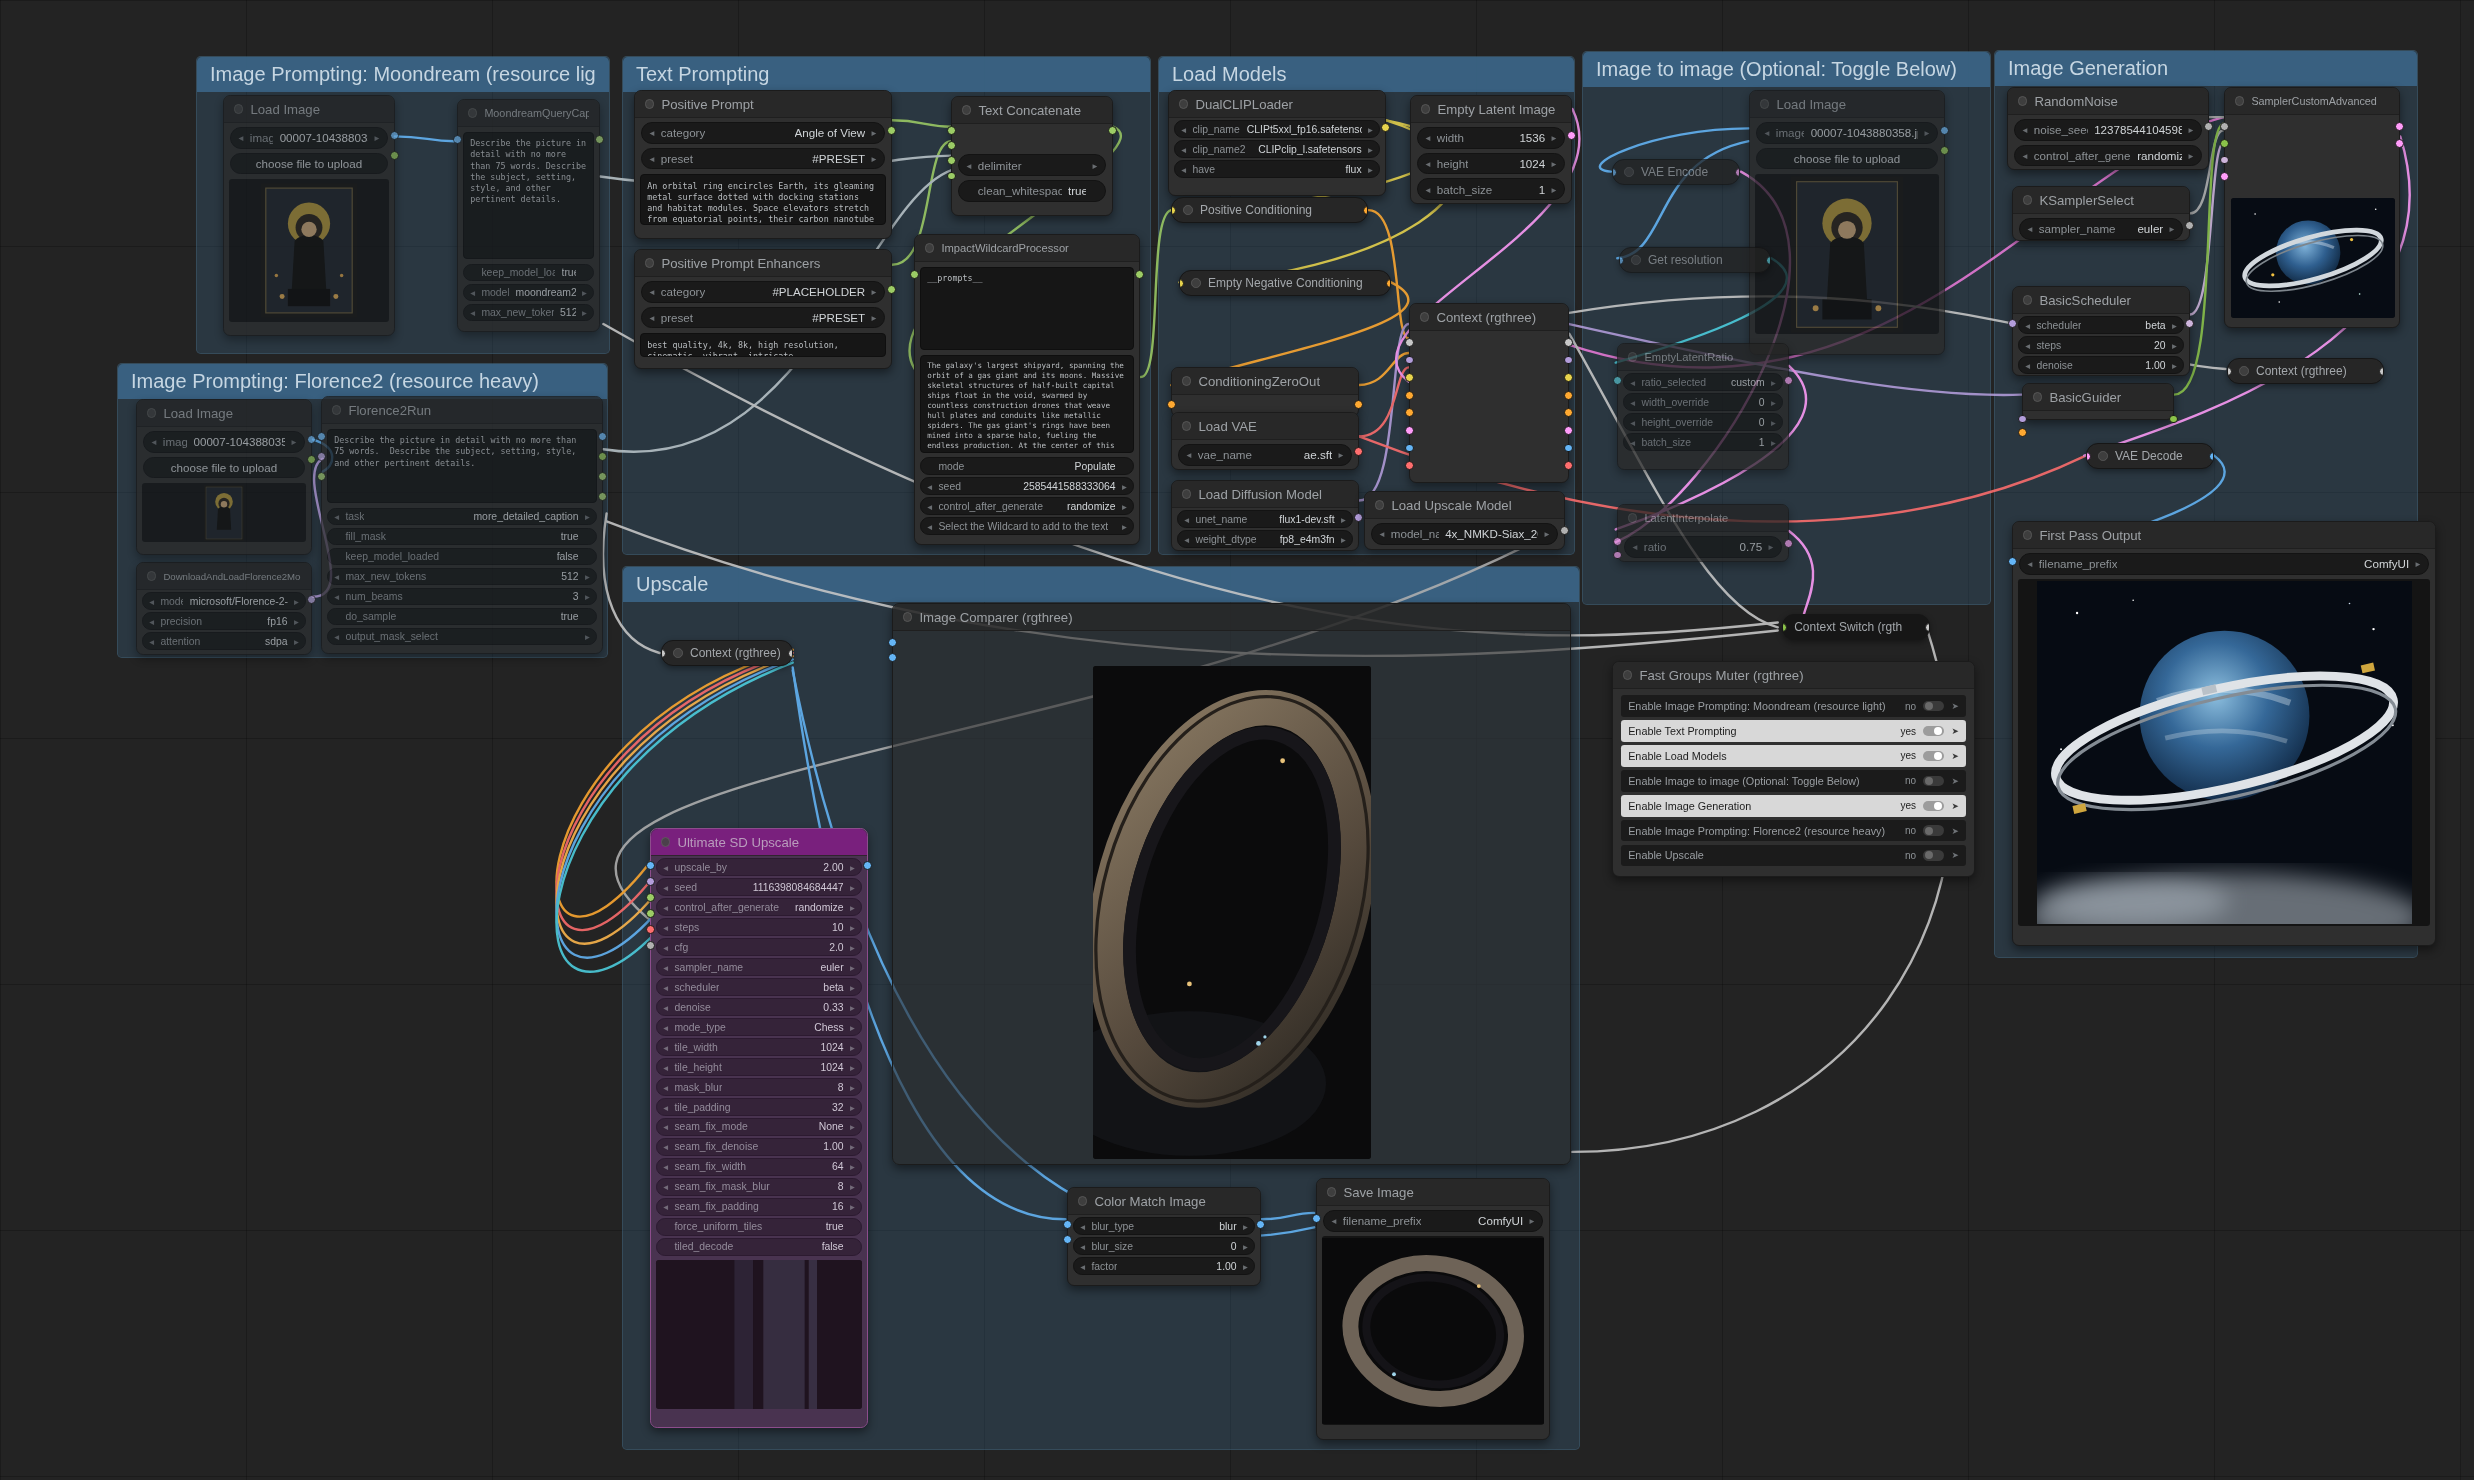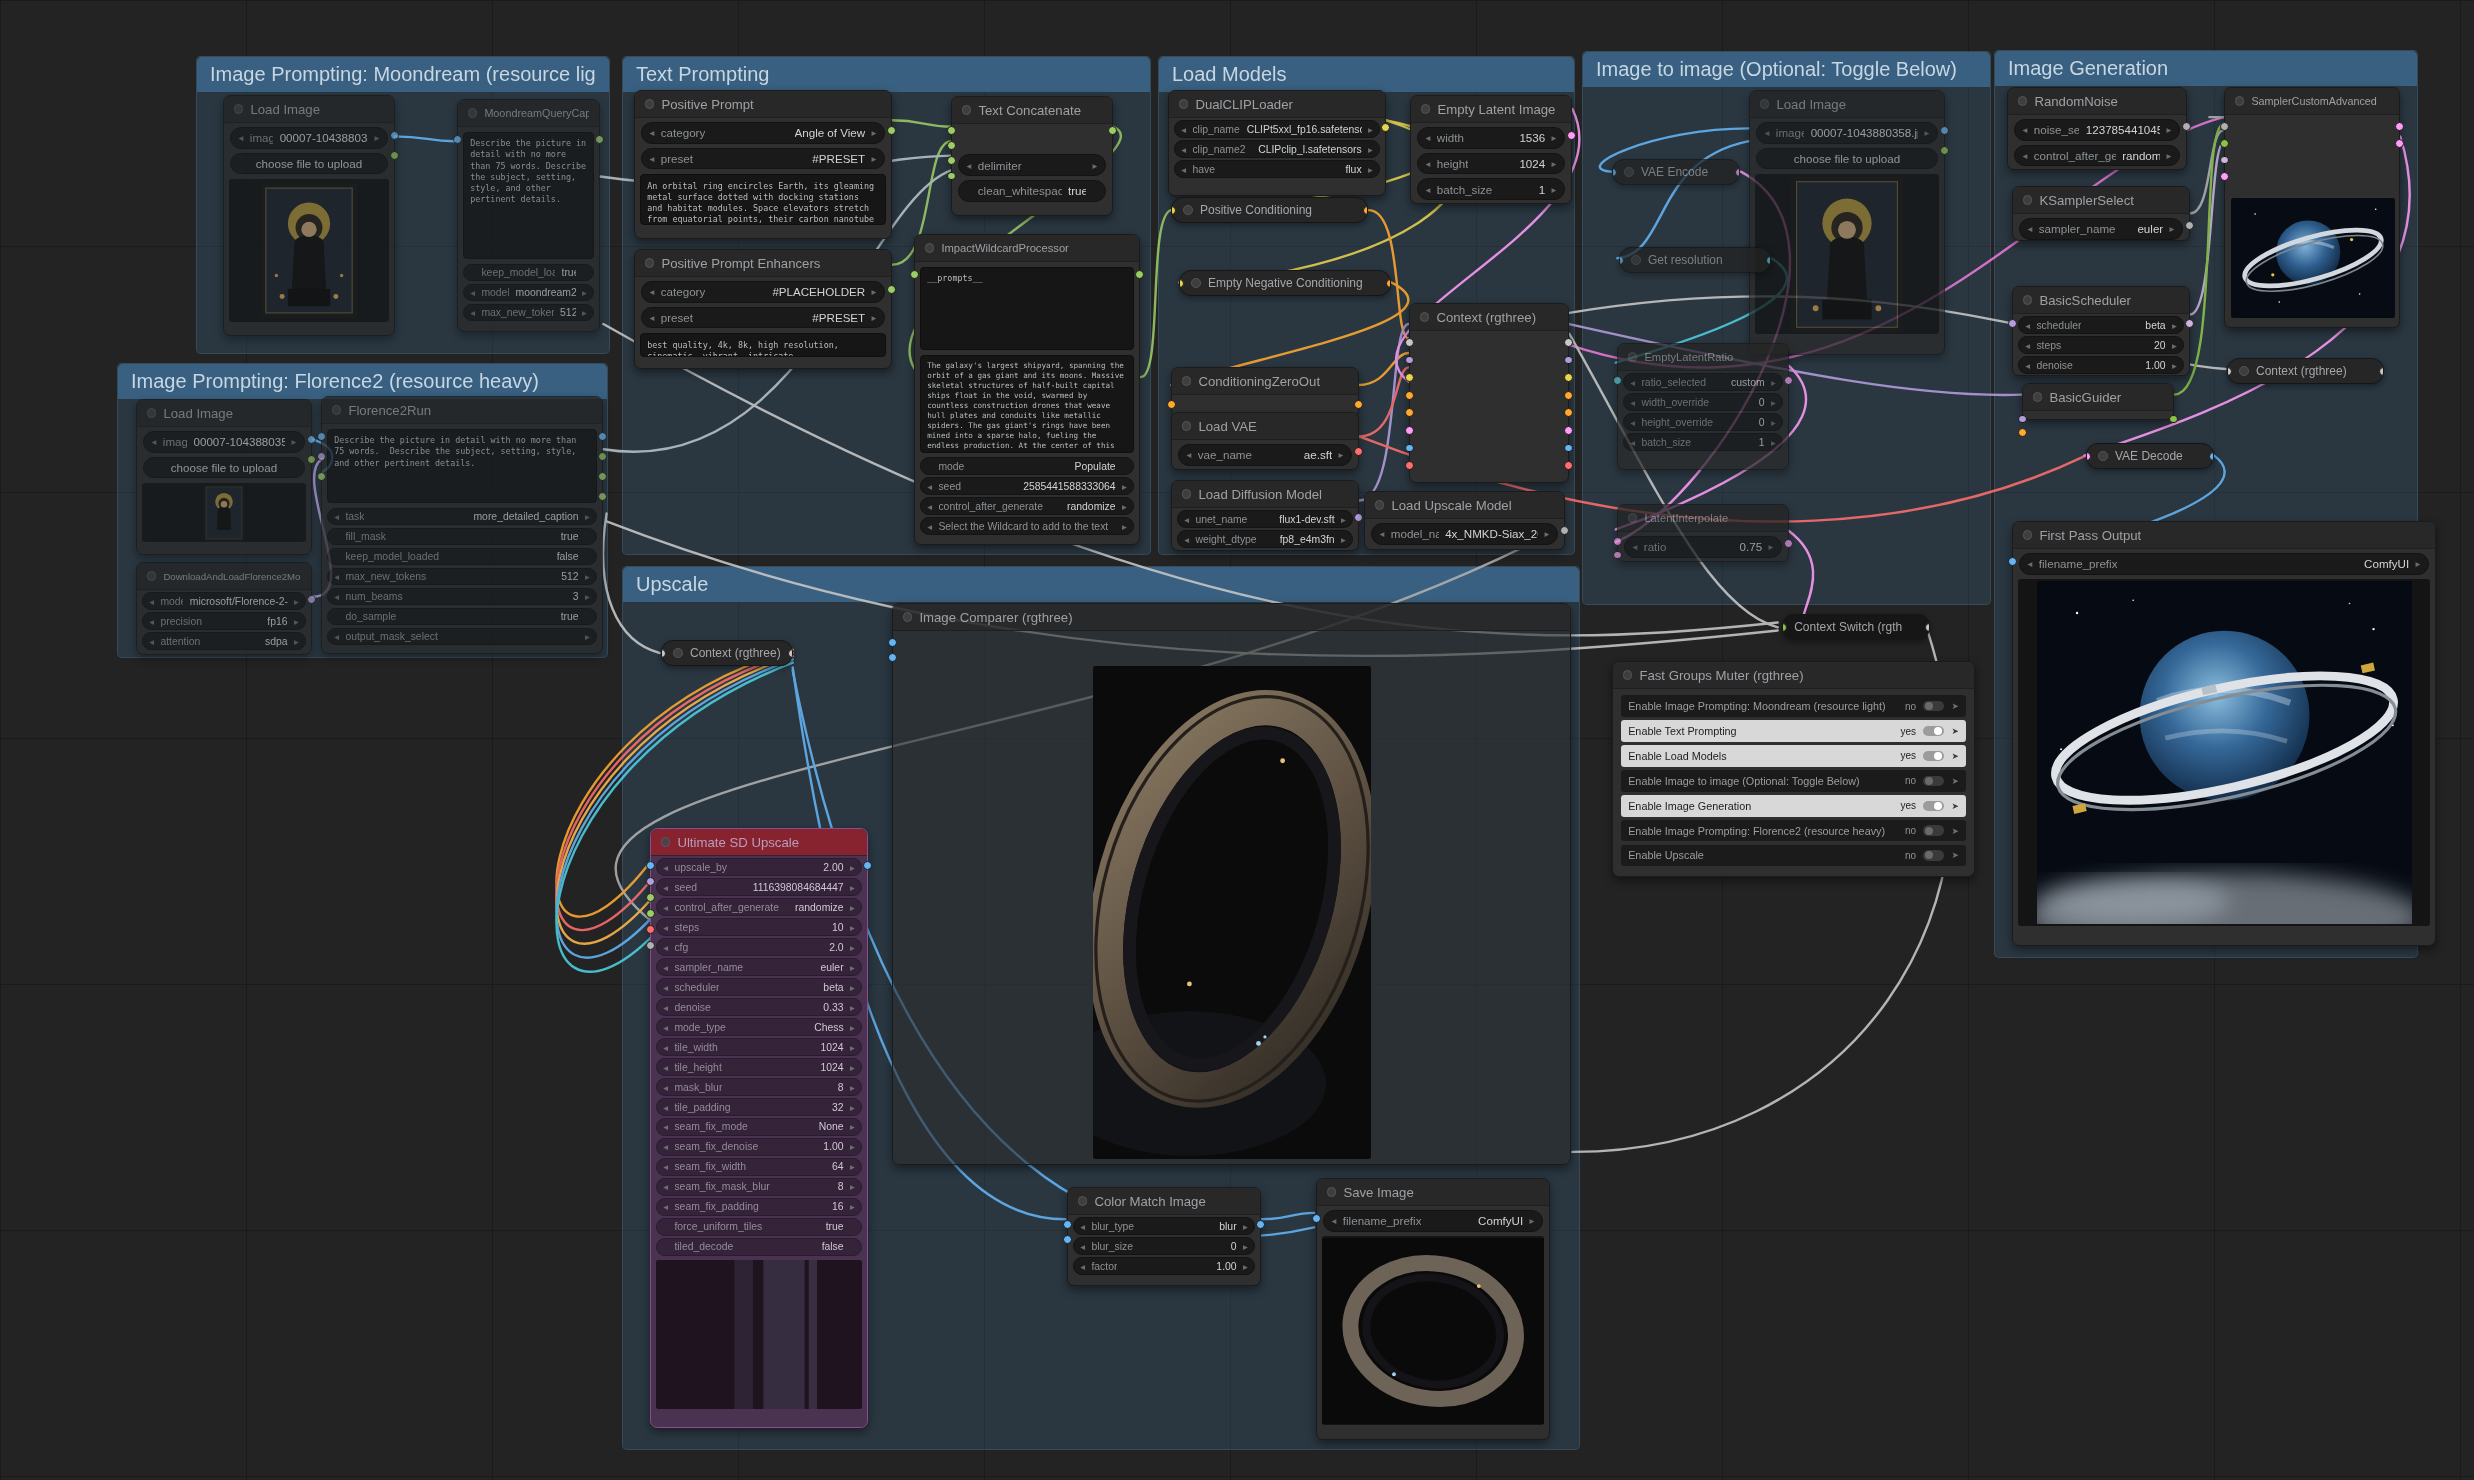--- a/index.html
+++ b/index.html
@@ -24,21 +24,21 @@
 .ntext{margin:4.8px;background:#161616;border:0.8px solid #0f0f0f;border-radius:4px;padding:5.6px 6.4px;font-size:8.4px;line-height:1.32;color:#b9bdc0;font-family:"DejaVu Sans Mono",monospace;overflow:hidden;white-space:pre-wrap}
 .preview{margin:4.8px;border-radius:3.2px;overflow:hidden;background:#141414;display:flex;align-items:center;justify-content:center}
 .pill{position:absolute;z-index:10;height:26px;background:#262626;border:0.8px solid #161616;border-radius:12px;display:flex;align-items:center;gap:7.2px;padding:0 11.2px;font-size:12px;color:#a3a7ab;box-shadow:0 2.4px 6.4px rgba(0,0,0,.4);white-space:nowrap;overflow:hidden}
 .pill.dark{background:#161616}
 .slots{position:absolute;display:flex;flex-direction:column;gap:11.2px;z-index:12}
 .slots.left{left:-4.8px}
 .slots.right{right:-4.8px}
 .dot{width:8.8px;height:8.8px;border-radius:50%;border:1.6px solid #181818;display:block}
 .dim{opacity:.74;filter:brightness(.9) saturate(.85)}
 .usdu-tint{background:#3a2f43;border-color:#8c4d8c}
-.usdu-tint .ntitle{background:#7f1d1d;color:#b7a4bc}
+.usdu-tint .ntitle{background:#701a75;color:#b7a4bc}
 .usdu-tint .widget{background:#241d2a;border-color:#1a1420}
 .usdu-tint::after{content:"";position:absolute;inset:0;background:rgba(205,85,195,.10);border-radius:7.2px;pointer-events:none}
 .muter .rows{padding:3.2px 4.8px 6.4px}
 .mrow{height:21.7px;margin:3.2px 3.2px;background:#1b1b1b;border-radius:3.2px;display:flex;align-items:center;padding:0 7.2px;font-size:10.8px;color:#9a9ea2;gap:7.2px}
 .mrow .mlabel{white-space:nowrap;overflow:hidden}
 .mrow .mval{margin-left:auto;font-size:10px;color:#8d9296;flex:0 0 auto}
 .mrow .mknob{width:21px;height:10.4px;background:#3a3a3a;border-radius:5.6px;position:relative;flex:0 0 auto}
 .mrow .mknob::after{content:"";position:absolute;top:1.2px;left:1.6px;width:8px;height:8px;border-radius:50%;background:#6a6a6a}
 .mrow .marrow{color:#6e7276;font-size:8.8px;flex:0 0 auto}
 .mrow.s-on{background:#d8d8d8}
@@ -790,21 +790,21 @@
   <div class="pill dark" style="left:1782px;top:614px;width:148px">
     <span class="ttext">Context Switch (rgth</span>
     <div class="slots left" style="top:8px">
         <span class="dot" style="background: rgb(139, 195, 74);"></span>
       </div>
     <div class="slots right" style="top:8px">
         <span class="dot" style="background: rgb(200, 200, 200);"></span>
       </div>
   </div>
 
-  <div class="node" style="left:2007px;top:87px;width:180px;height:83px">
+  <div class="node" style="left:2007px;top:87px;width:202px;height:83px">
     <div class="ntitle">
         <span class="ndot"></span>
         <span class="ttext">RandomNoise</span>
       </div>
     <div>
 <div class="widget w-number">
           <span class="arrow">◂</span>
           <span class="wlabel">noise_seed</span>
           <span class="wvalue">123785441045987</span>
           <span class="arrow">▸</span>

